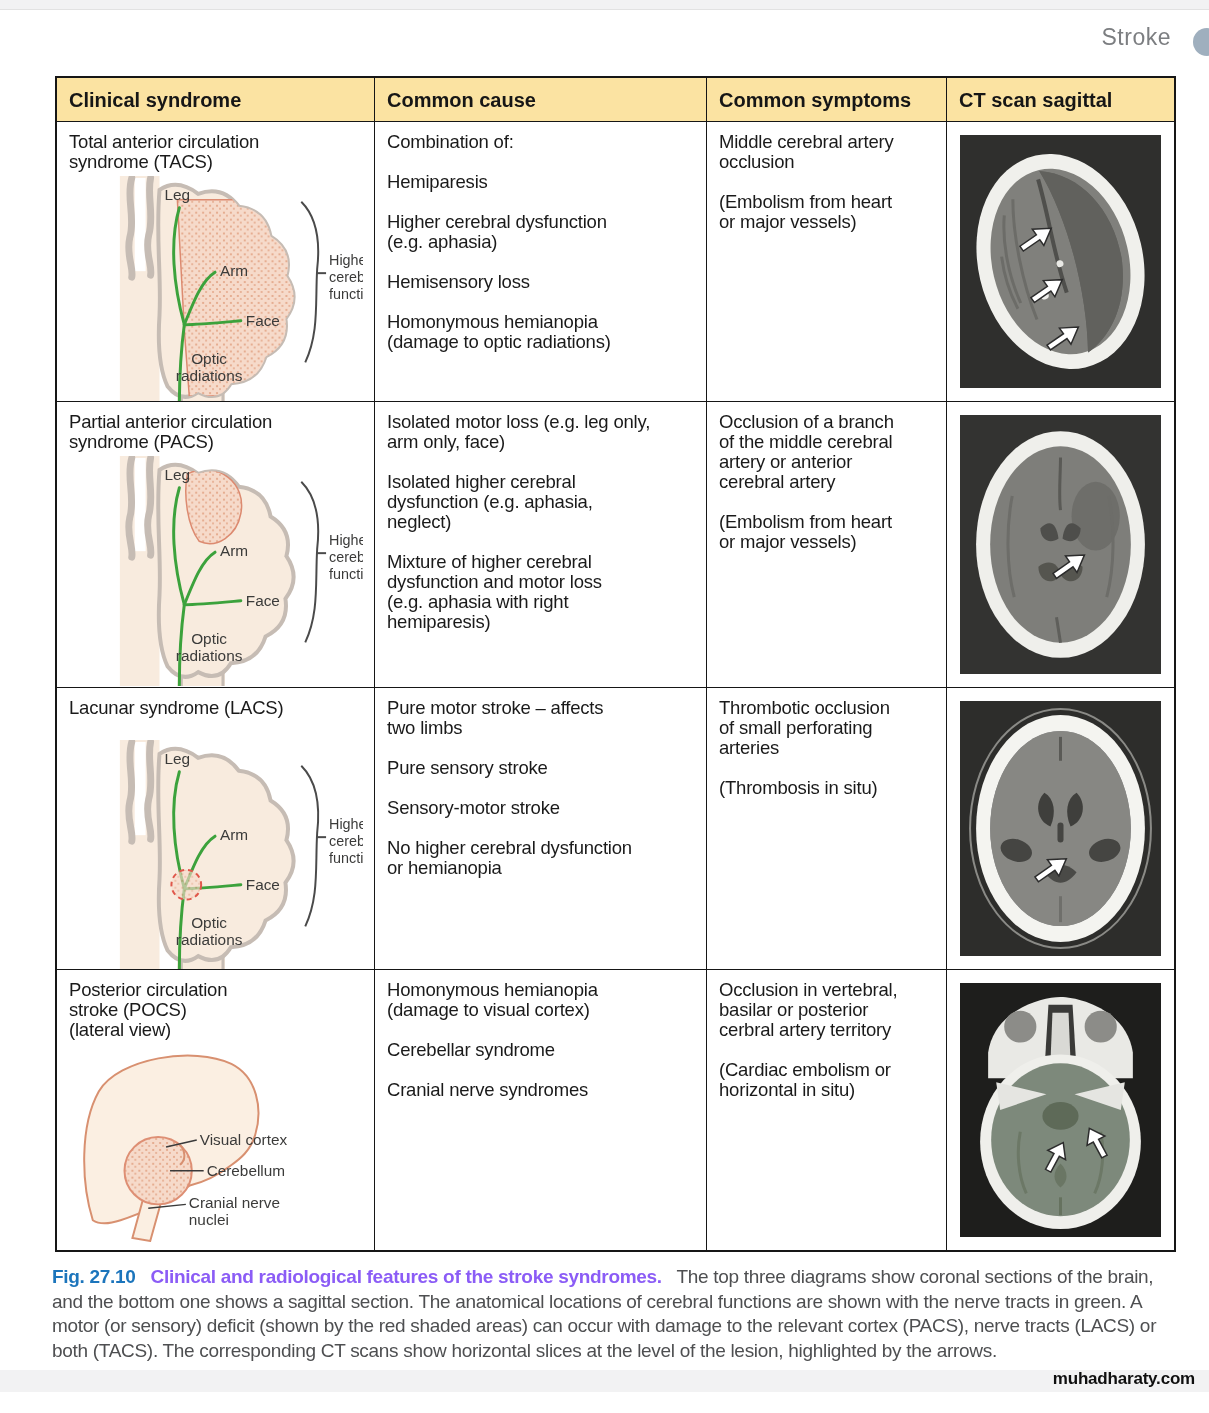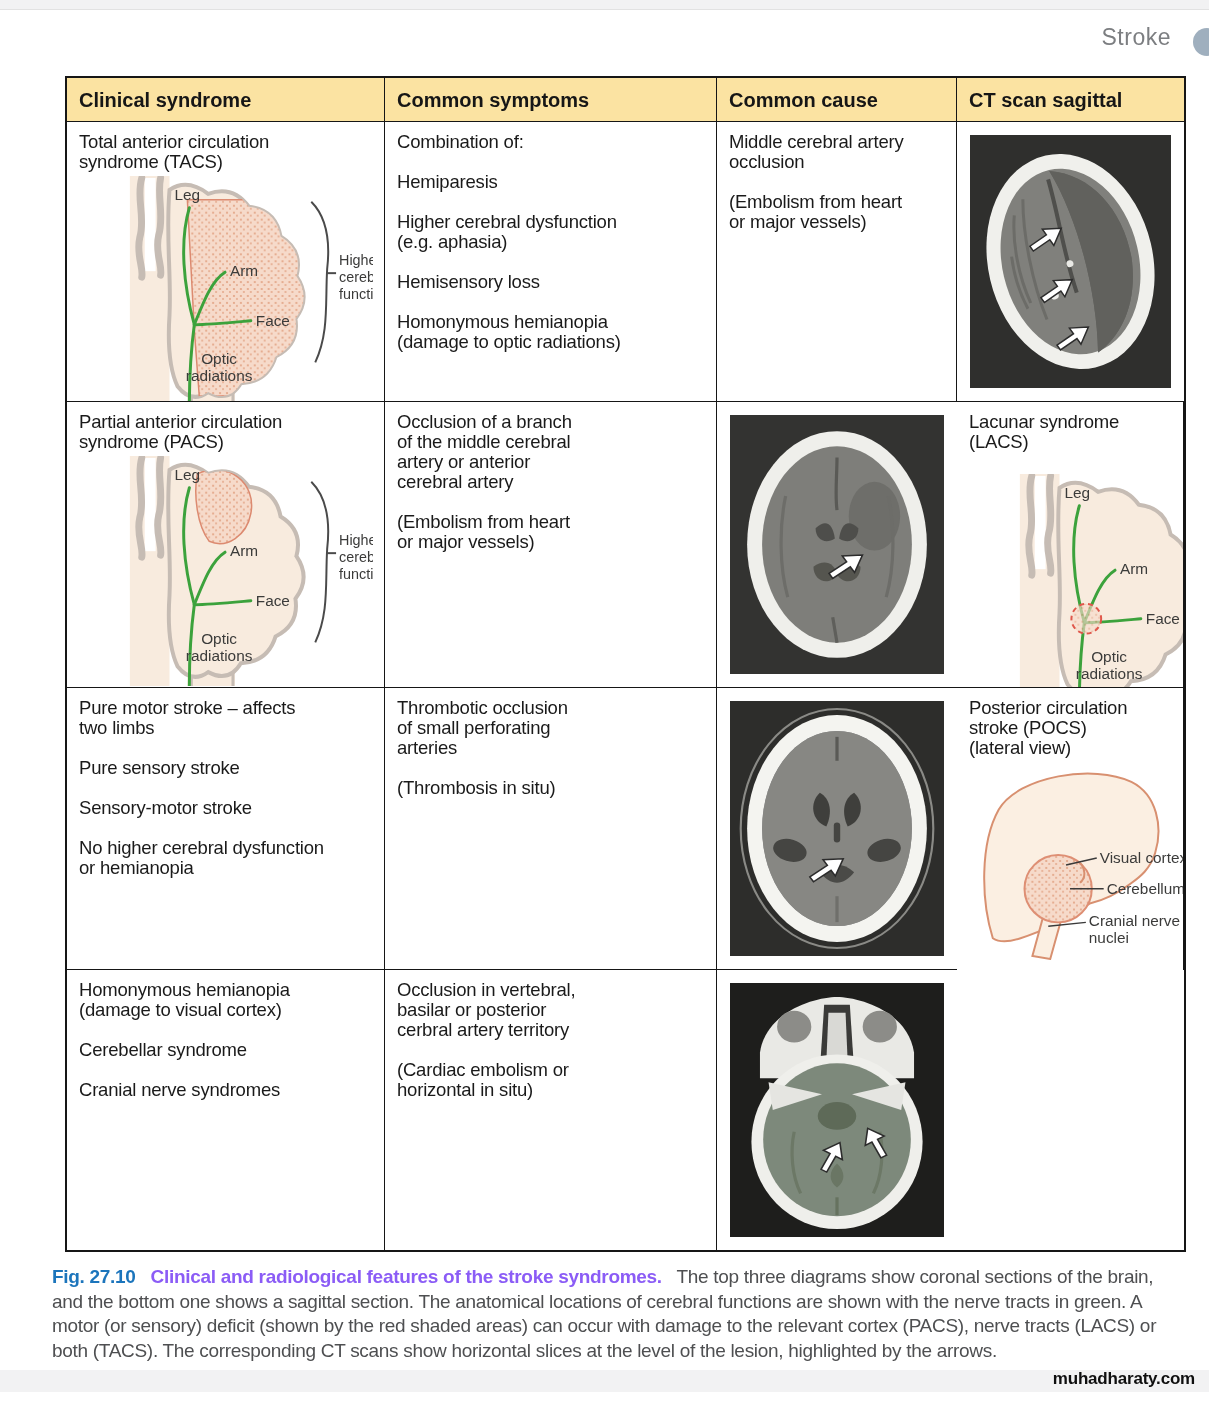--- a/index.html
+++ b/index.html
@@ -3,21 +3,21 @@
 <meta charset="utf-8">
 <style>
   * { margin:0; padding:0; box-sizing:border-box; }
   body { font-family:"Liberation Sans", sans-serif; background:#ffffff; }
   .page { position:relative; width:1209px; height:1392px; background:#ffffff; overflow:hidden; }
 
   .top-band { position:absolute; top:0; left:0; width:100%; height:10px; background:#f2f2f3; border-bottom:1px solid #e2e2e2; }
   .section-label { position:absolute; top:24px; right:38px; font-size:23px; color:#7c7e81; letter-spacing:0.5px; }
   .page-bubble { position:absolute; top:28px; right:-12px; width:28px; height:28px; border-radius:50%; background:#9fafbe; }
 
-  .stroke-table { position:absolute; left:65px; top:76px; width:1121px; border:2px solid #161616; display:grid;
+  .stroke-table { position:absolute; left:55px; top:76px; width:1121px; border:2px solid #161616; display:grid;
     grid-template-columns:318px 332px 240px 227px; grid-template-rows:44px 280px 286px 282px 280px; background:#fff; }
   .cell { border-right:1.5px solid #161616; border-bottom:1.5px solid #161616; padding:10px 12px; overflow:hidden; }
   .cell.last-col { border-right:none; }
   .cell.last-row { border-bottom:none; }
   .th { background:#fbe3a2; font-weight:bold; font-size:20px; color:#161616; padding-top:11px; }
   .txt { font-size:18.5px; line-height:20px; color:#1a1a1a; white-space:pre-line; letter-spacing:-0.2px; }
   .ct-cell { padding:13px; }
   .ct-cell svg { display:block; width:100%; height:100%; }
   .diagram { margin:4px 0 0 6px; }
   .dlabel { font-size:15.5px; fill:#3b3b3a; }
@@ -36,22 +36,22 @@
 
 <div class="page">
 
   <div class="top-band"></div>
   <div class="section-label">Stroke</div>
   <div class="page-bubble"></div>
 
   <div class="stroke-table">
 
     <div class="cell th">Clinical syndrome</div>
+    <div class="cell th">Common cause</div>
     <div class="cell th">Common symptoms</div>
-    <div class="cell th">Common cause</div>
     <div class="cell th last-col">CT scan sagittal</div>
 
     <div class="cell">
       <div class="txt">Total anterior circulation
 syndrome (TACS)</div>
       <svg class="diagram" width="288" height="230" viewBox="0 0 260 232">
         <defs>
           <pattern id="stipA" width="7" height="7" patternUnits="userSpaceOnUse">
             <rect width="7" height="7" fill="#f6daca"></rect>
               <circle cx="2" cy="2" r="1.1" fill="#e2a283"></circle>
@@ -168,20 +168,33 @@
         <text class="dlabel" x="120" y="190" text-anchor="middle">Optic</text>
         <text class="dlabel" x="120" y="207" text-anchor="middle">radiations</text>
         <path d="M213,26 C229,42 232,68 229,94 C227,128 231,158 217,188" stroke="#4a4a4a" stroke-width="2" fill="none"></path>
         <path d="M229,98 L238,98" stroke="#4a4a4a" stroke-width="2"></path>
         <text class="dlabel-sm" x="241" y="90">Higher</text>
         <text class="dlabel-sm" x="241" y="107">cerebral</text>
         <text class="dlabel-sm" x="241" y="124">functions</text>
       </svg>
     </div>
     <div class="cell">
+      <div class="txt">Isolated motor loss (e.g. leg only,
+arm only, face)
+
+Isolated higher cerebral
+dysfunction (e.g. aphasia,
+neglect)
+
+Mixture of higher cerebral
+dysfunction and motor loss
+(e.g. aphasia with right
+hemiparesis)</div>
+    </div>
+    <div class="cell">
       <div class="txt">Occlusion of a branch
 of the middle cerebral
 artery or anterior
 cerebral artery
 
 (Embolism from heart
 or major vessels)</div>
     </div>
     <div class="cell last-col ct-cell">
       <svg viewBox="0 0 200 256" preserveAspectRatio="none">

